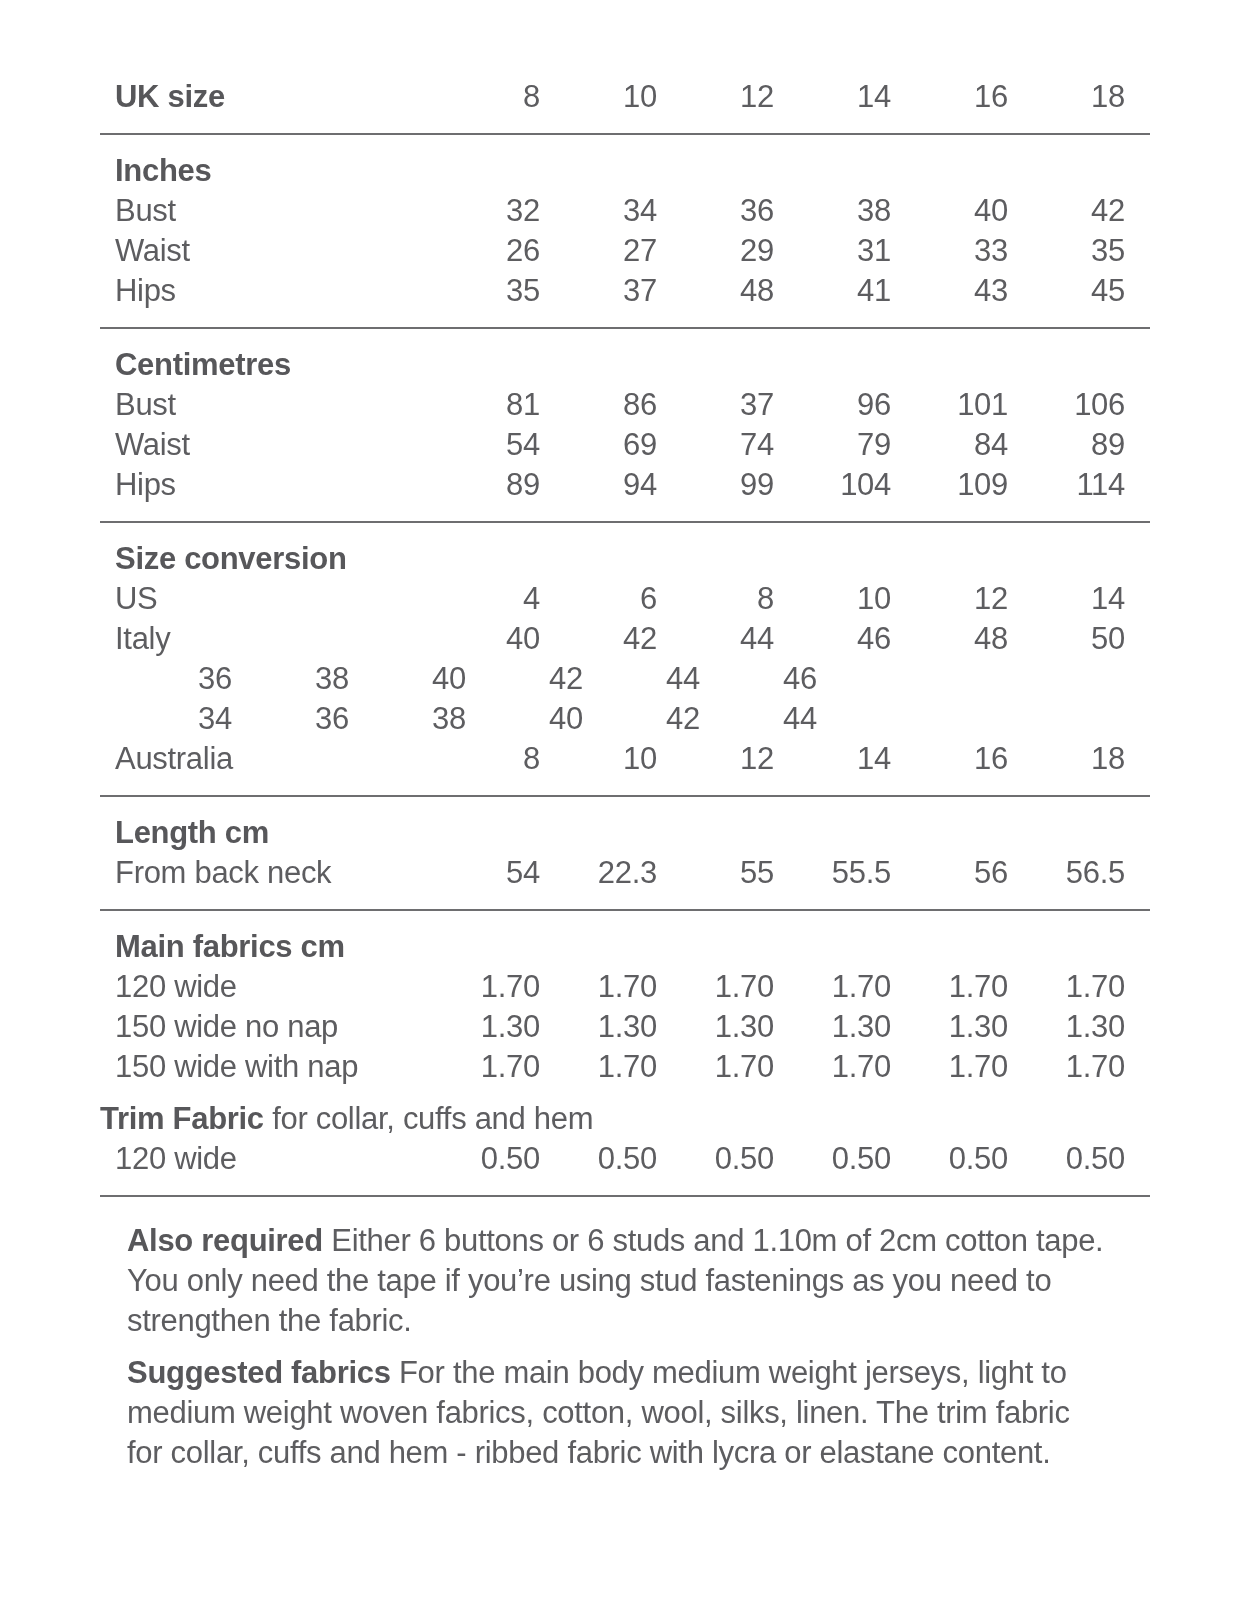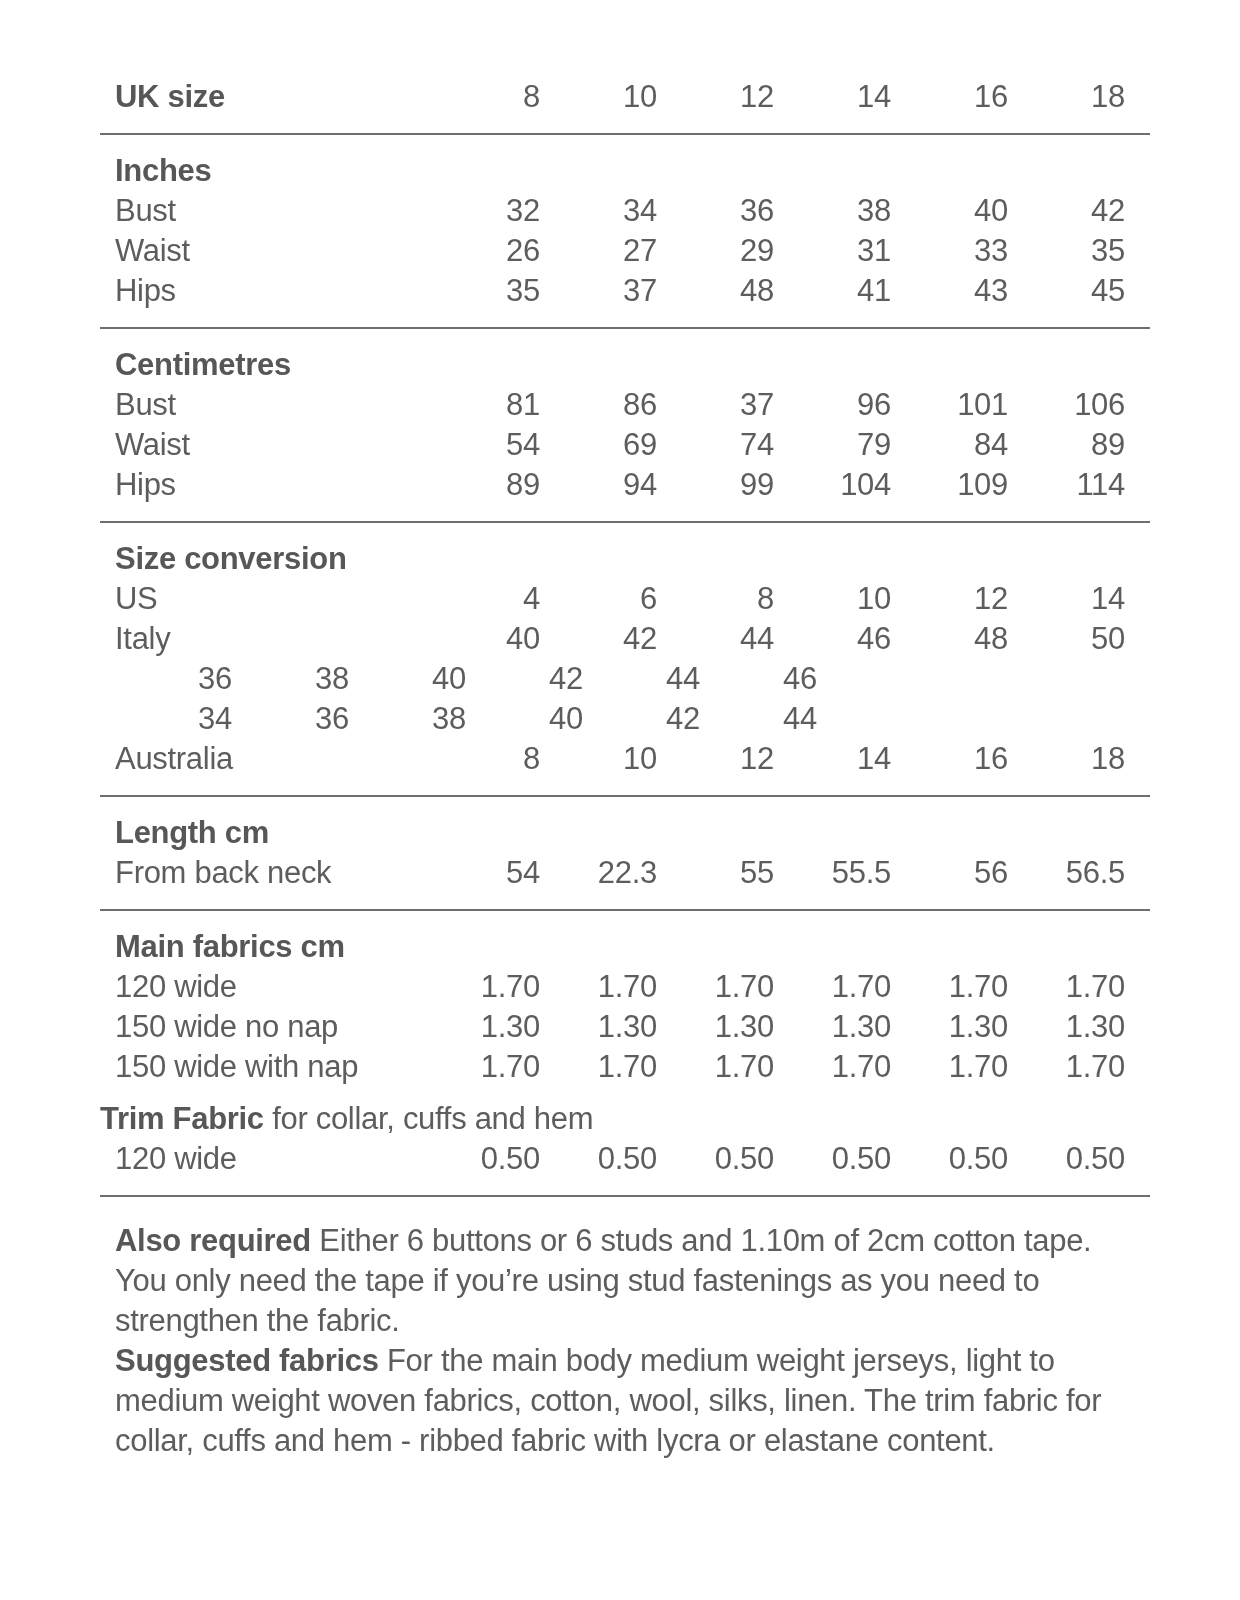--- a/index.html
+++ b/index.html
@@ -60,21 +60,21 @@
     margin-top: 12px;
   }
   .notes {
     width: 1005px;
     margin: 24px 0 0 15px;
     font-size: 31px;
     line-height: 40px;
     letter-spacing: -0.3px;
   }
   .note {
-    margin: 0;
+    margin: 12px;
   }
 </style>
 </head>
 <body>
 
 <div class="page">
   <div class="chart">
 
     <div class="row">
       <span class="label bold">UK size</span>

